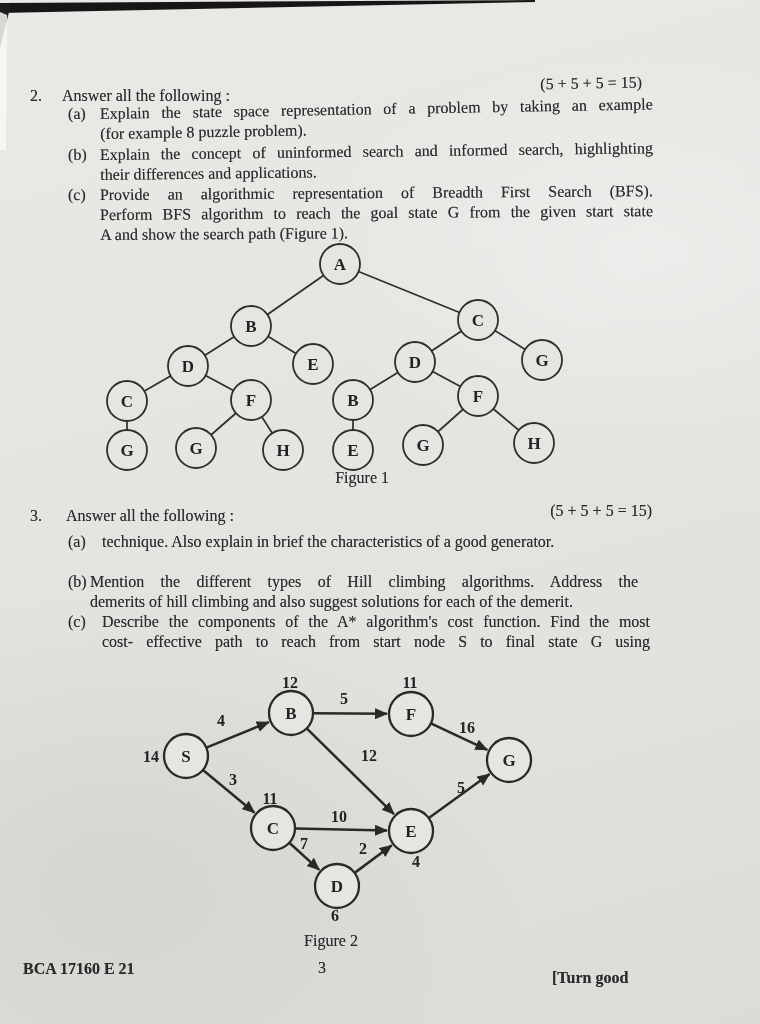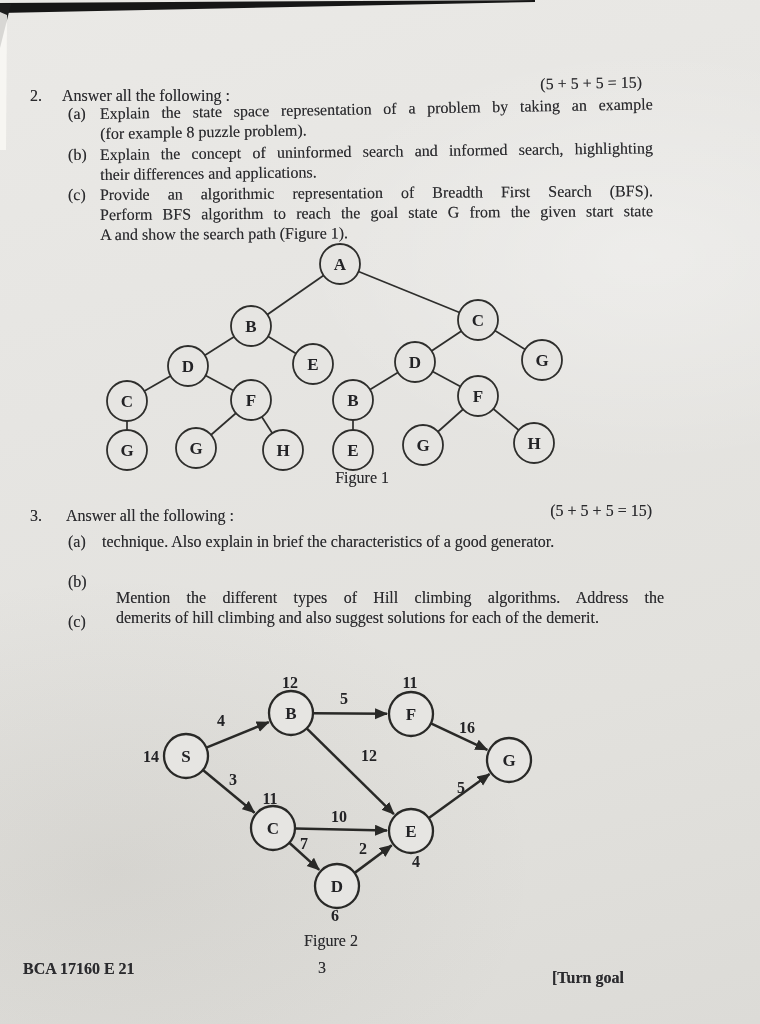--- a/index.html
+++ b/index.html
@@ -124,27 +124,29 @@
   <div class="abs txt qnum" style="left:30px;top:506px;">3.</div>
   <div class="abs txt" style="left:66px;top:506px;">Answer all the following :</div>
   <div class="abs txt marks" style="left:450px;top:501px;width:202px;">(5 + 5 + 5 = 15)</div>
 
   <div class="abs txt plabel" style="left:68px;top:532px;">(a)</div>
   <div class="abs txt ptext" style="left:102px;top:532px;width:548px;">
     <div class="ln">technique. Also explain in brief the characteristics of a good generator.</div>
   </div>
 
   <div class="abs txt plabel" style="left:68px;top:572px;">(b)</div>
-  <div class="abs txt ptext" style="left:116px;top:572px;width:548px;margin-top:16px;">
+  <div class="abs txt ptext" style="left:90px;top:572px;width:548px;">
     <div class="ln jl">Mention the different types of Hill climbing algorithms. Address the</div>
     <div class="ln">demerits of hill climbing and also suggest solutions for each of the demerit.</div>
   </div>
 
   <div class="abs txt plabel" style="left:68px;top:612px;">(c)</div>
   <div class="abs txt ptext" style="left:102px;top:612px;width:548px;">
+    <div class="ln jl">Describe the components of the A* algorithm's cost function. Find the most</div>
+    <div class="ln jl">cost- effective path to reach from start node S to final state G using</div>
   </div>
 
   <svg id="fig2-svg" class="fig-svg" viewBox="0 0 760 1024">
     <defs>
       <marker id="arrow" markerUnits="userSpaceOnUse" markerWidth="14" markerHeight="12" refX="12" refY="5.5" orient="auto">
         <path d="M0,0 L13,5.5 L0,11 Z" fill="#292927"></path>
       </marker>
     </defs>
   <line x1="206.3589430487703" y1="747.6625280847893" x2="268.790243946796" y2="722.0954239075025" class="e2" marker-end="url(#arrow)"></line>
       <line x1="202.94867506474318" y1="770.0264897087529" x2="254.51053629300745" y2="812.6983748631786" class="e2" marker-end="url(#arrow)"></line>
@@ -182,15 +184,15 @@
       <text x="467" y="727" dy="0.35em" text-anchor="middle" class="hw">16</text>
       <text x="339" y="816" dy="0.35em" text-anchor="middle" class="hw">10</text>
       <text x="304" y="843" dy="0.35em" text-anchor="middle" class="hw">7</text>
       <text x="363" y="848" dy="0.35em" text-anchor="middle" class="hw">2</text>
       <text x="461" y="787" dy="0.35em" text-anchor="middle" class="hw">5</text>
     </svg>
   <div class="abs txt caption" style="left:271px;top:931px;width:120px;text-align:center;">Figure 2</div>
 
   <div class="abs txt footer-bold" style="left:23px;top:959px;">BCA 17160 E 21</div>
   <div class="abs txt" style="left:300px;top:958px;width:44px;text-align:center;">3</div>
-  <div class="abs txt footer-bold" style="left:552px;top:968px;">[Turn goal</div>
+  <div class="abs txt footer-bold" style="left:552px;top:968px;">[Turn good</div>
 
 </div>
 
 </body></html>

